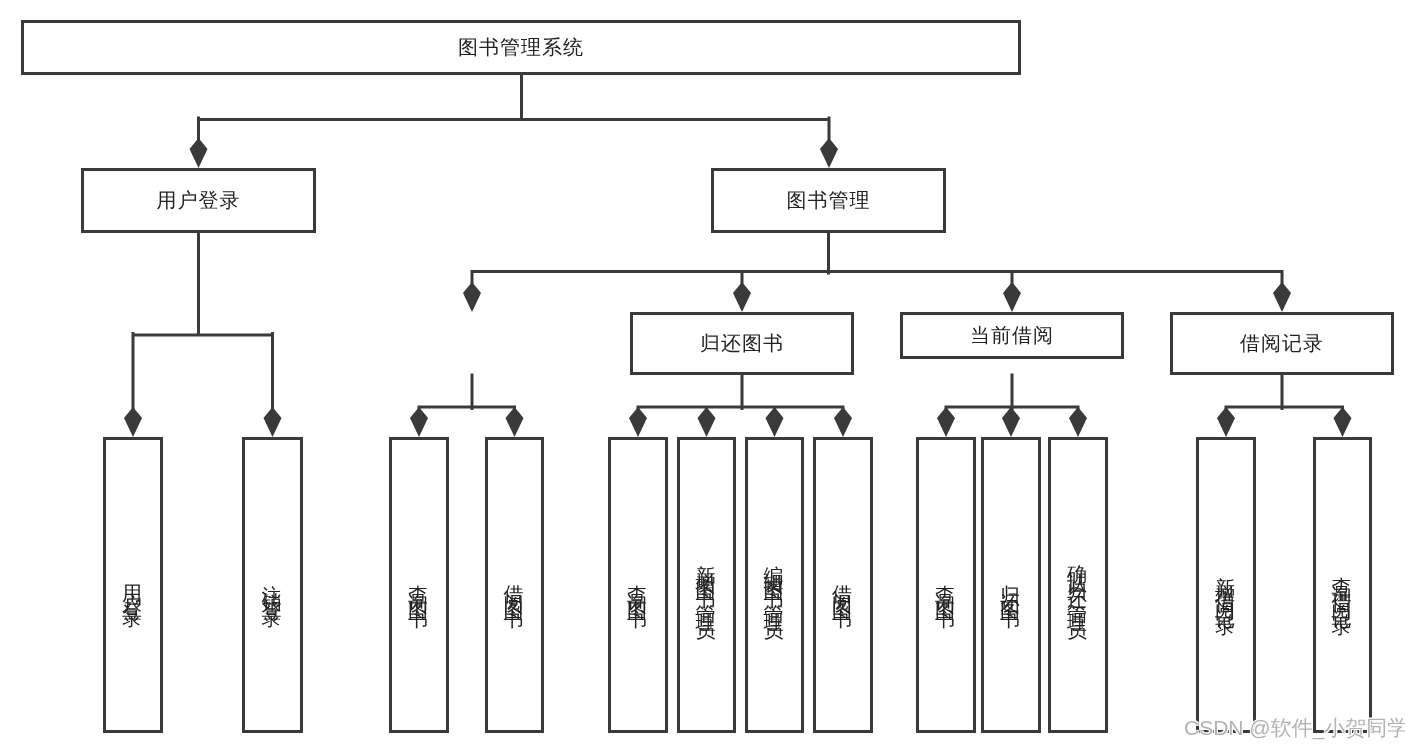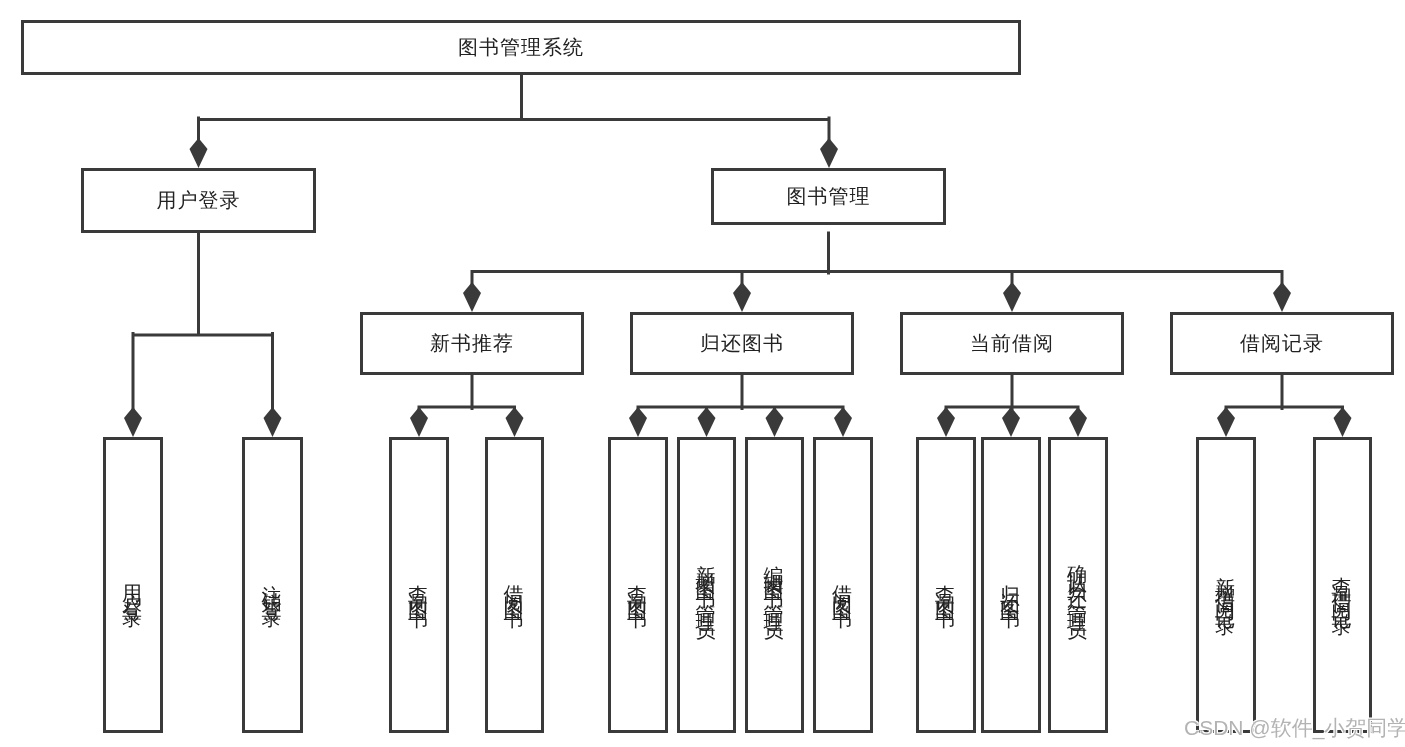--- a/index.html
+++ b/index.html
@@ -116,31 +116,28 @@
       </g>
   </svg>
 
   <div class="node hnode" style="left:21px; top:13px; width:1000px; height:55px;margin-top:7px;">
     <span>图书管理系统</span>
   </div>
 
   <div class="node hnode" style="left:81px; top:168px; width:235px; height:65px;">
     <span>用户登录</span>
   </div>
-  <div class="node hnode" style="left:711px; top:168px; width:235px; height:57px;">
+  <div class="node hnode" style="left:711px; top:168px; width:235px; height:65px;">
     <span>图书管理</span>
   </div>
 
-  <div class="node hnode" style="left:360px; top:312px; width:224px; height:63px;">
-    <span>新书推荐</span>
-  </div>
   <div class="node hnode" style="left:630px; top:312px; width:224px; height:63px;">
     <span>归还图书</span>
   </div>
-  <div class="node hnode" style="left:900px; top:312px; width:224px; height:63px;">
+  <div class="node hnode" style="left:900px; top:312px; width:224px; height:47px;">
     <span>当前借阅</span>
   </div>
   <div class="node hnode" style="left:1170px; top:312px; width:224px; height:63px;">
     <span>借阅记录</span>
   </div>
 
   <div class="node vnode" style="left:103px; top:437px; width:60px; height:296px;">
     <span>用户登录</span>
   </div>
   <div class="node vnode" style="left:242px; top:437px; width:61px; height:296px;">

